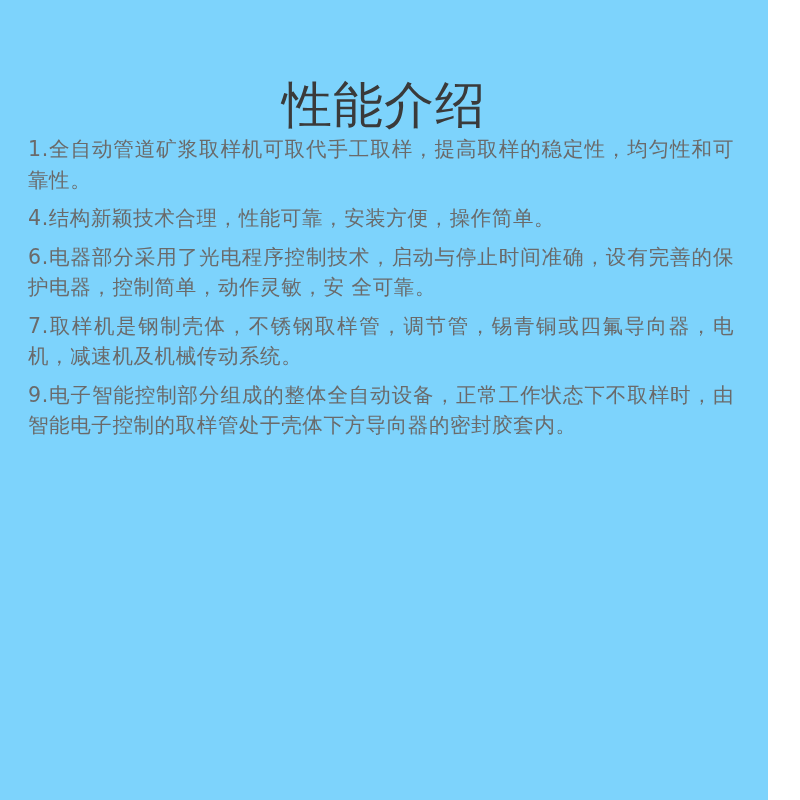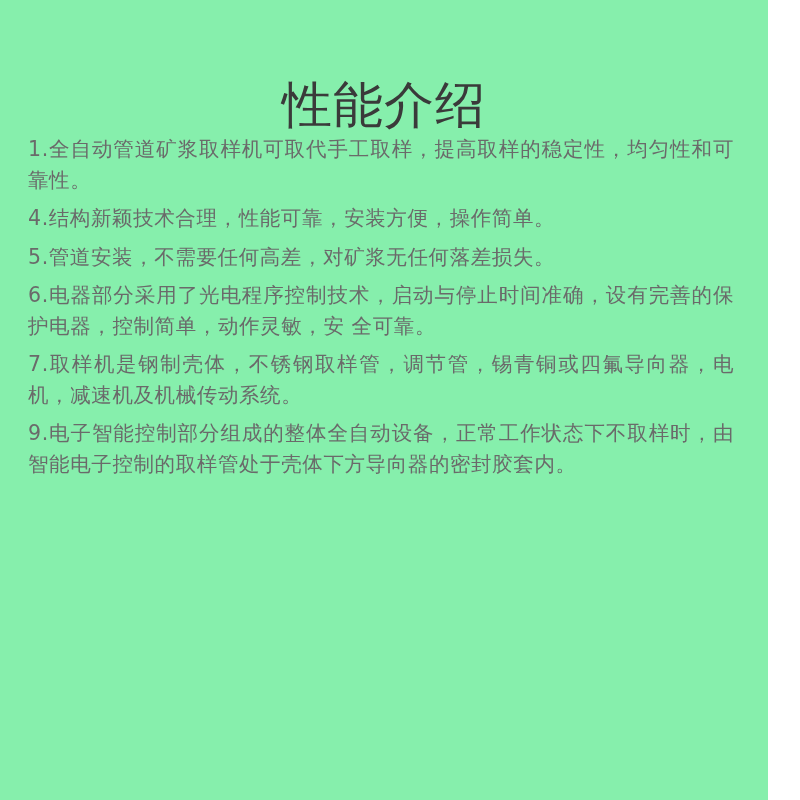--- a/index.html
+++ b/index.html
@@ -9,21 +9,21 @@
       height: 800px;
       background: #ffffff;
       overflow: hidden;
     }
     .page {
       position: absolute;
       left: 0;
       top: 0;
       width: 768px;
       height: 800px;
-      background: #86efac;
+      background: #7dd3fc;
     }
     .title {
       position: absolute;
       left: 0;
       top: 36px;
       width: 768px;
       text-align: center;
       font-family: "DejaVu Sans", sans-serif;
       font-size: 50px;
       line-height: 70px;
@@ -49,18 +49,17 @@
     }
   </style>
 </head>
 <body>
 
 <div class="page">
   <h1 class="title">性能介绍</h1>
   <div class="content">
     <p class="item">1.全自动管道矿浆取样机可取代手工取样，提高取样的稳定性，均匀性和可靠性。</p>
     <p class="item">4.结构新颖技术合理，性能可靠，安装方便，操作简单。</p>
-    <p class="item">5.管道安装，不需要任何高差，对矿浆无任何落差损失。</p>
     <p class="item">6.电器部分采用了光电程序控制技术，启动与停止时间准确，设有完善的保护电器，控制简单，动作灵敏，安 全可靠。</p>
     <p class="item">7.取样机是钢制壳体，不锈钢取样管，调节管，锡青铜或四氟导向器，电机，减速机及机械传动系统。</p>
     <p class="item">9.电子智能控制部分组成的整体全自动设备，正常工作状态下不取样时，由智能电子控制的取样管处于壳体下方导向器的密封胶套内。</p>
   </div>
 </div>
 
 </body></html>

